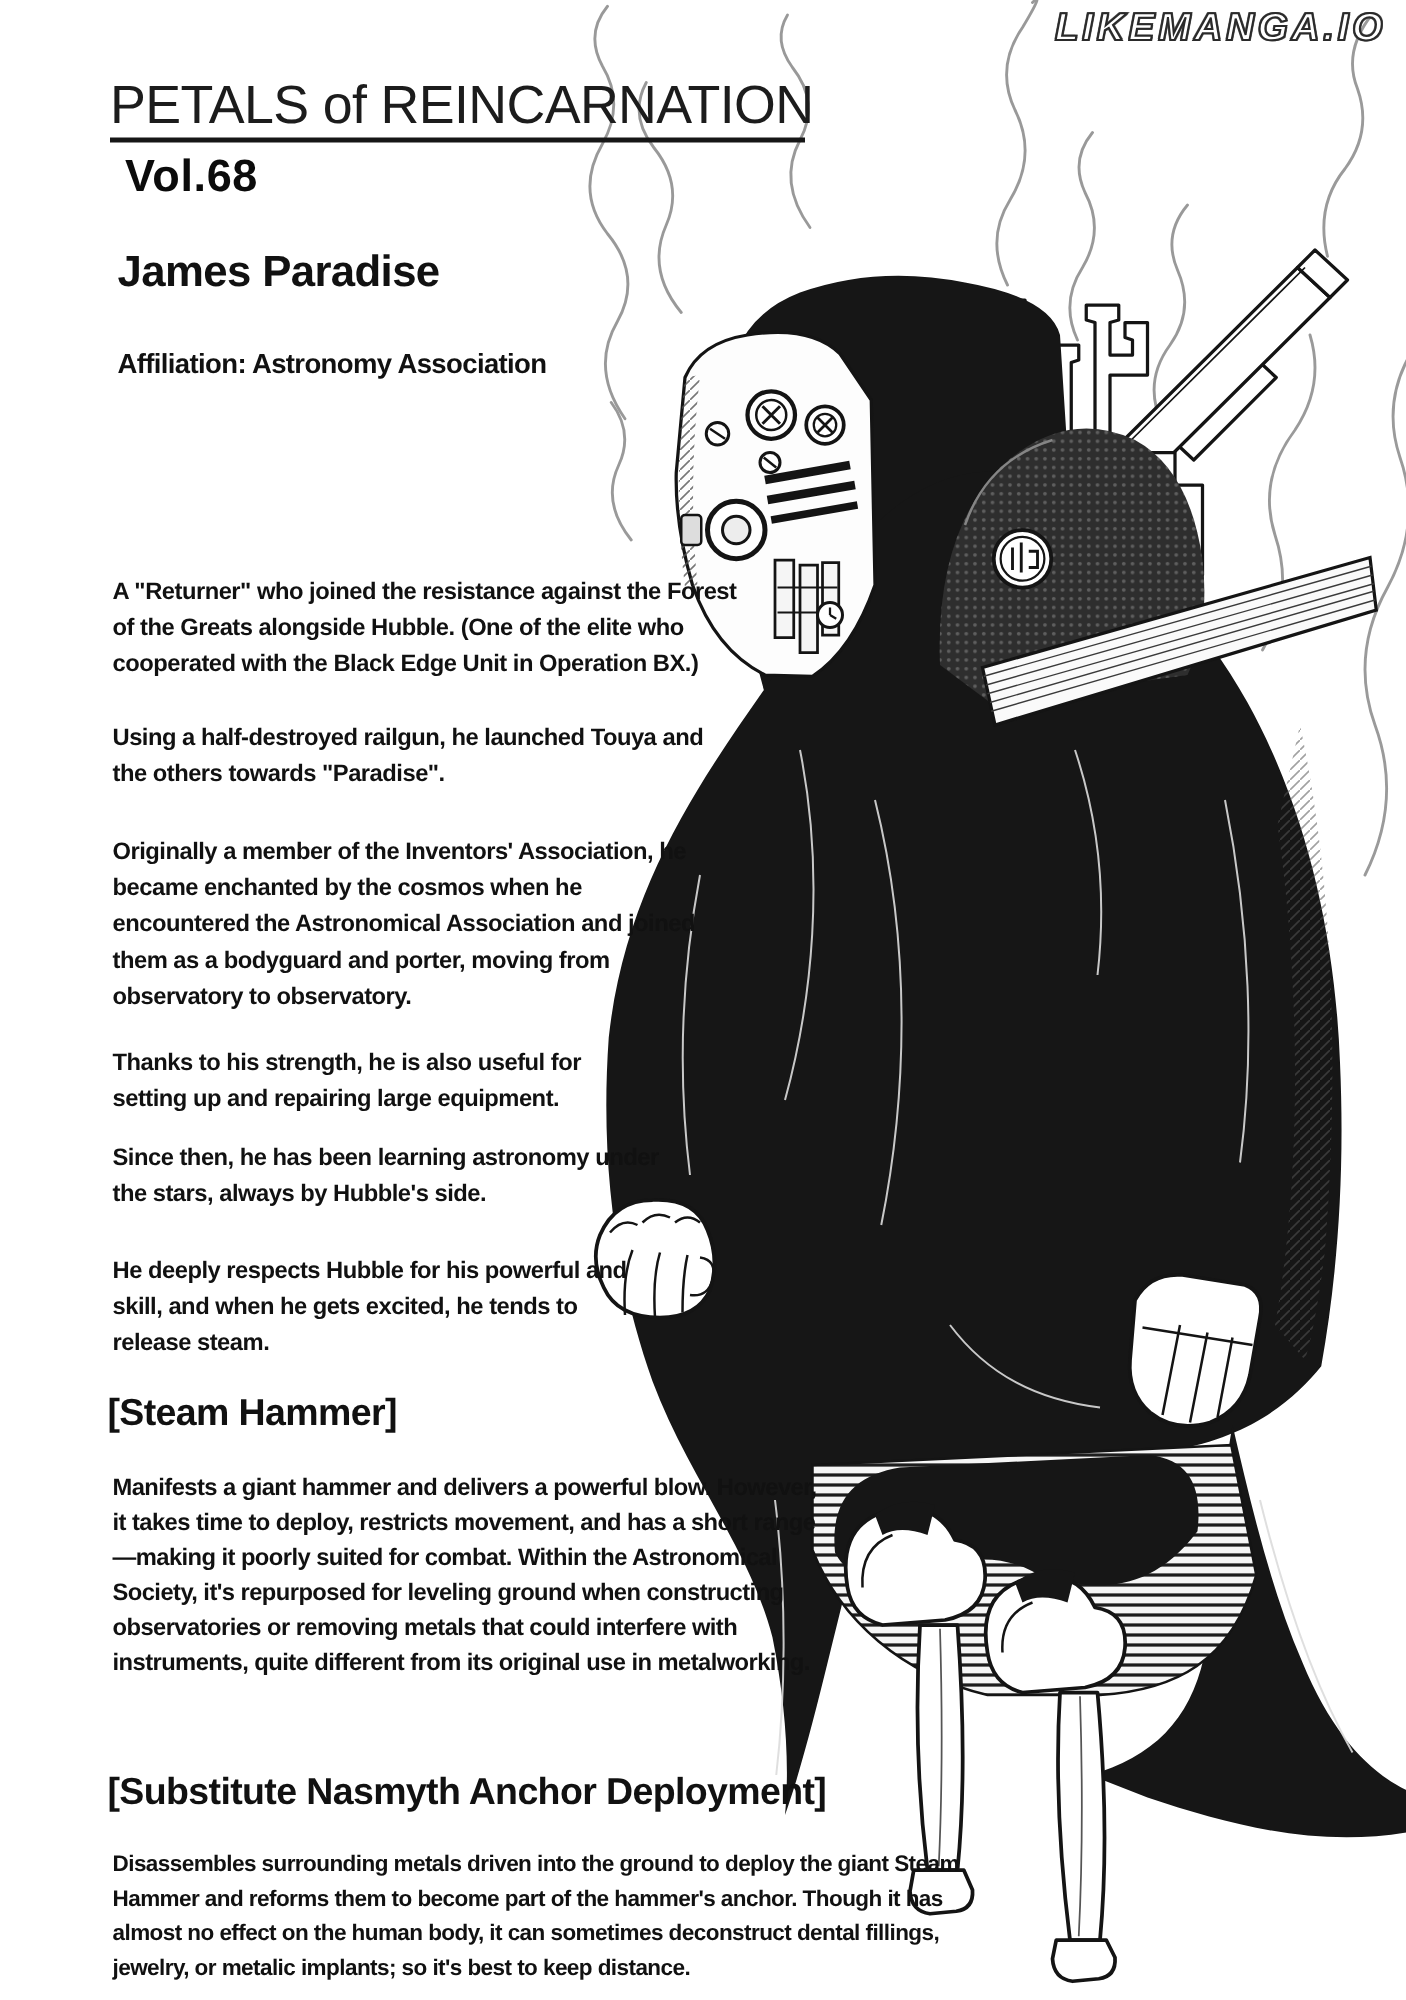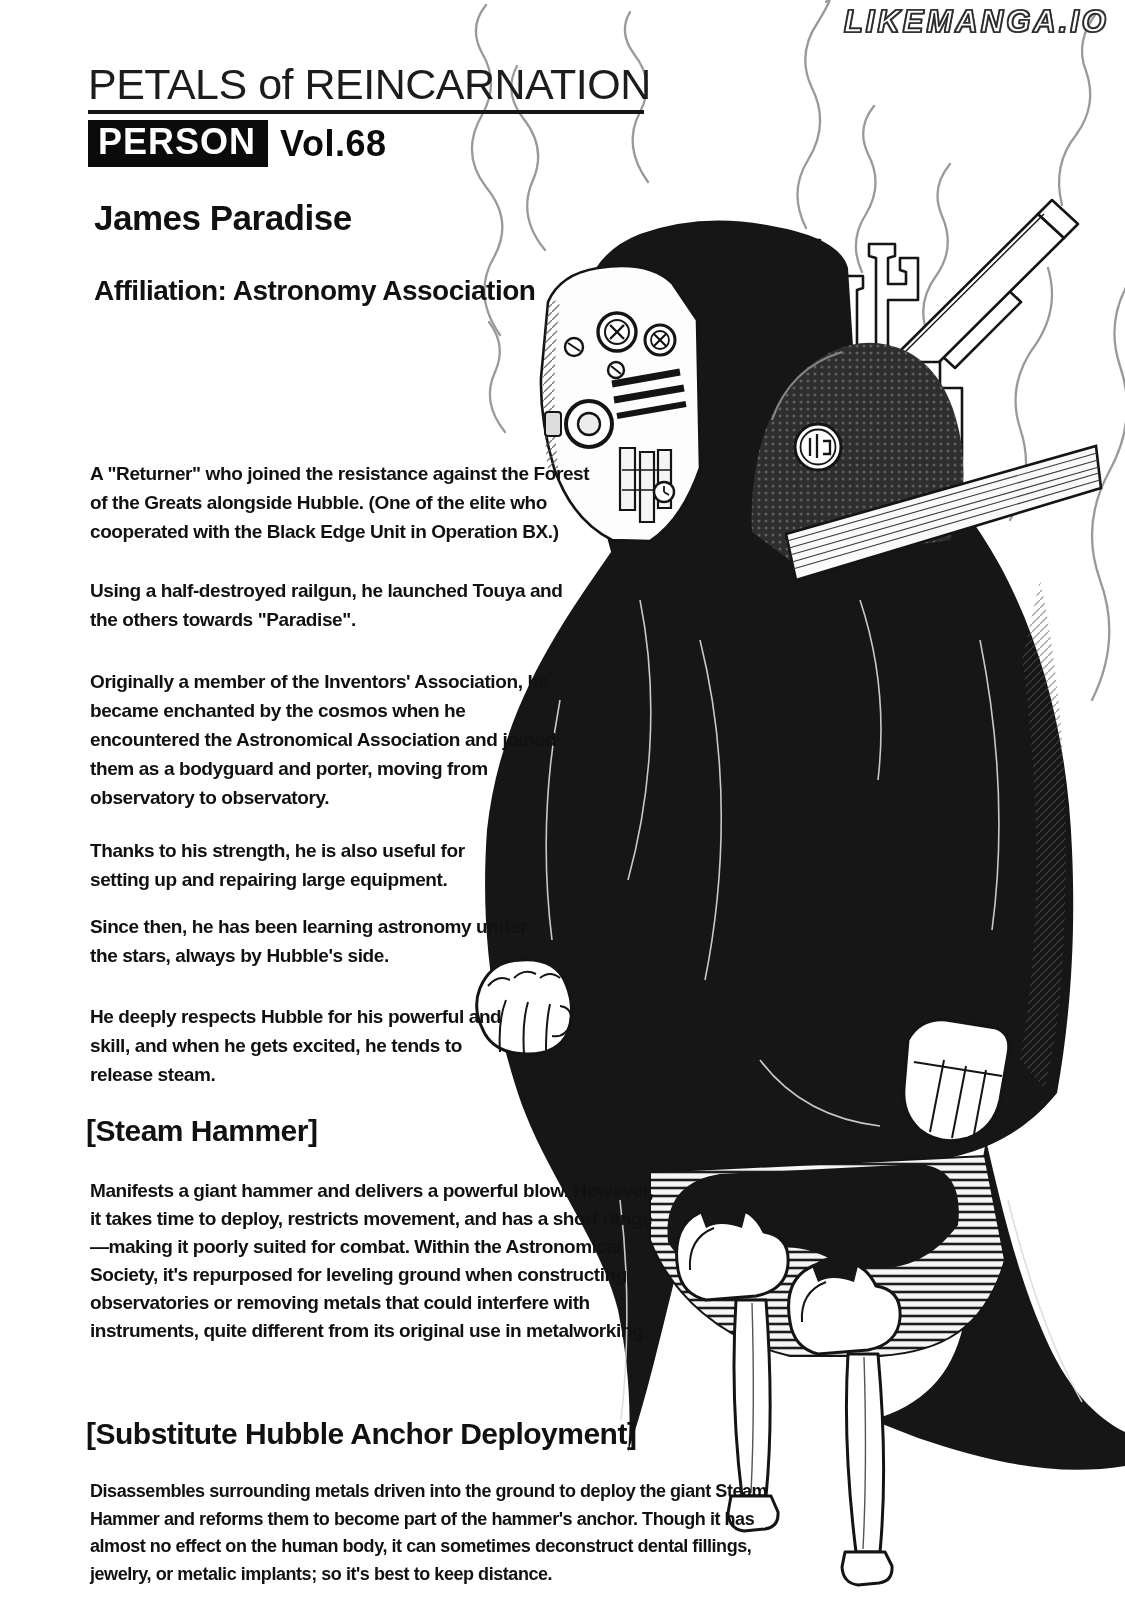--- a/index.html
+++ b/index.html
@@ -31,21 +31,21 @@
   .person-row{top:120px;left:88px;z-index:4;display:flex;align-items:center;}
   .person-chip{
     background:#0b0b0b;color:#fff;font-weight:700;font-size:36px;
     padding:1px 12px 4px 10px;letter-spacing:1px;
   }
   .vol-label{
     color:#0b0b0b;font-weight:700;font-size:36px;margin-left:12px;letter-spacing:0.5px;text-align:right;
   }
   
   .char-name{top:198px;left:94px;font-size:35px;font-weight:700;letter-spacing:-0.5px;z-index:4;}
-  .char-details{top:270px;left:94px;font-size:28px;font-weight:700;line-height:41px;letter-spacing:-0.5px;z-index:4;}
+  .char-details{top:270px;left:94px;font-size:22px;font-weight:700;line-height:41px;letter-spacing:-0.5px;z-index:4;}
   .bio{font-size:19px;font-weight:700;line-height:29px;letter-spacing:-0.4px;z-index:4;}
   .p1{top:440px;left:90px;width:505px;}
   .p2{top:557px;left:90px;width:475px;}
   .p3{top:648px;left:90px;width:485px;}
   .p4{top:817px;left:90px;width:435px;}
   .p5{top:893px;left:90px;width:460px;}
   .p6{top:983px;left:90px;width:420px;}
   .ability-title{font-size:30px;font-weight:700;letter-spacing:-0.5px;z-index:4;}
   .h1{top:1114px;left:86px;}
   .h2{top:1417px;left:86px;}
@@ -226,34 +226,33 @@
     <path d="M914 1062 L1002 1076" fill="none" stroke="#141414" stroke-width="2"></path>
   </g>
 </svg>
 
 <div class="abs watermark">LIKEMANGA.IO</div>
 
 <div class="abs series-title">PETALS of REINCARNATION</div>
 <div class="abs title-underline"></div>
 
 <div class="abs person-row">
-  <span class="person-chip">PERSON</span>
   <span class="vol-label">Vol.68</span>
 </div>
 
 <div class="abs char-name">James Paradise</div>
 
 <div class="abs char-details">
   <div>Affiliation: Astronomy Association</div>
 </div>
 
 <p class="abs bio p1">A "Returner" who joined the resistance against the Forest of the Greats alongside Hubble. (One of the elite who cooperated with the Black Edge Unit in Operation BX.)</p>
 <p class="abs bio p2">Using a half-destroyed railgun, he launched Touya and the others towards "Paradise".</p>
 <p class="abs bio p3">Originally a member of the Inventors' Association, he became enchanted by the cosmos when he encountered the Astronomical Association and joined them as a bodyguard and porter, moving from observatory to observatory.</p>
 <p class="abs bio p4">Thanks to his strength, he is also useful for setting up and repairing large equipment.</p>
 <p class="abs bio p5">Since then, he has been learning astronomy under the stars, always by Hubble's side.</p>
 <p class="abs bio p6">He deeply respects Hubble for his powerful and skill, and when he gets excited, he tends to release steam.</p>
 
 <div class="abs ability-title h1">[Steam Hammer]</div>
 <p class="abs ability-body b1">Manifests a giant hammer and delivers a powerful blow. However, it takes time to deploy, restricts movement, and has a short range—making it poorly suited for combat. Within the Astronomical Society, it's repurposed for leveling ground when constructing observatories or removing metals that could interfere with instruments, quite different from its original use in metalworking.</p>
 
-<div class="abs ability-title h2">[Substitute Hubble Anchor Deployment]</div>
+<div class="abs ability-title h2">[Substitute Nasmyth Anchor Deployment]</div>
 <p class="abs ability-body b2">Disassembles surrounding metals driven into the ground to deploy the giant Steam Hammer and reforms them to become part of the hammer's anchor. Though it has almost no effect on the human body, it can sometimes deconstruct dental fillings, jewelry, or metalic implants; so it's best to keep distance.</p>
 
 </body></html>

